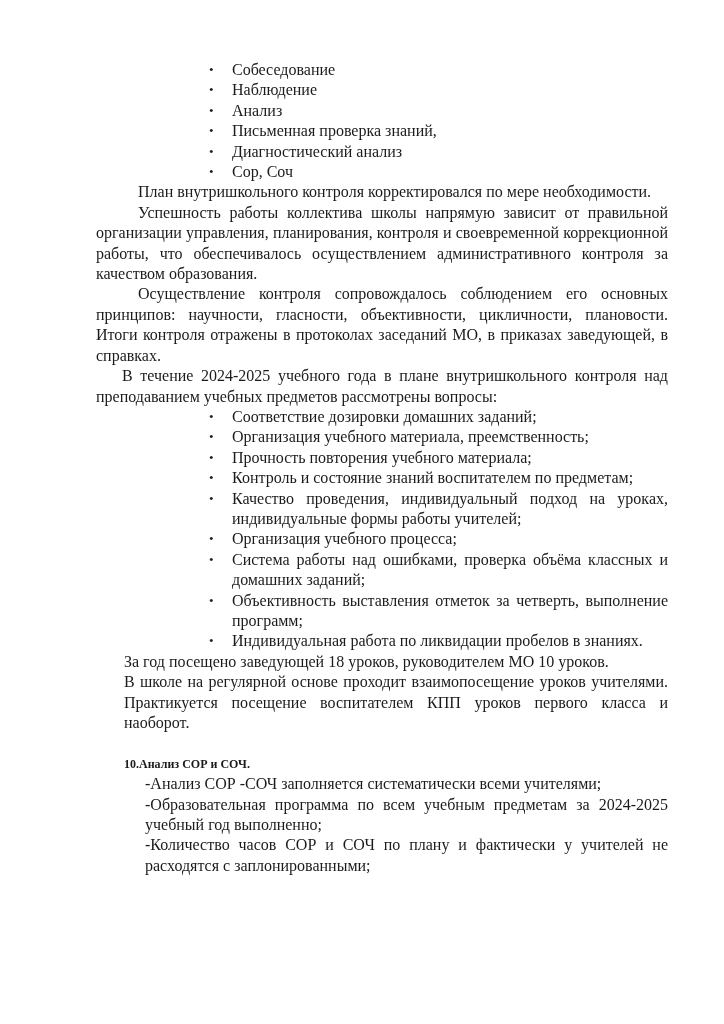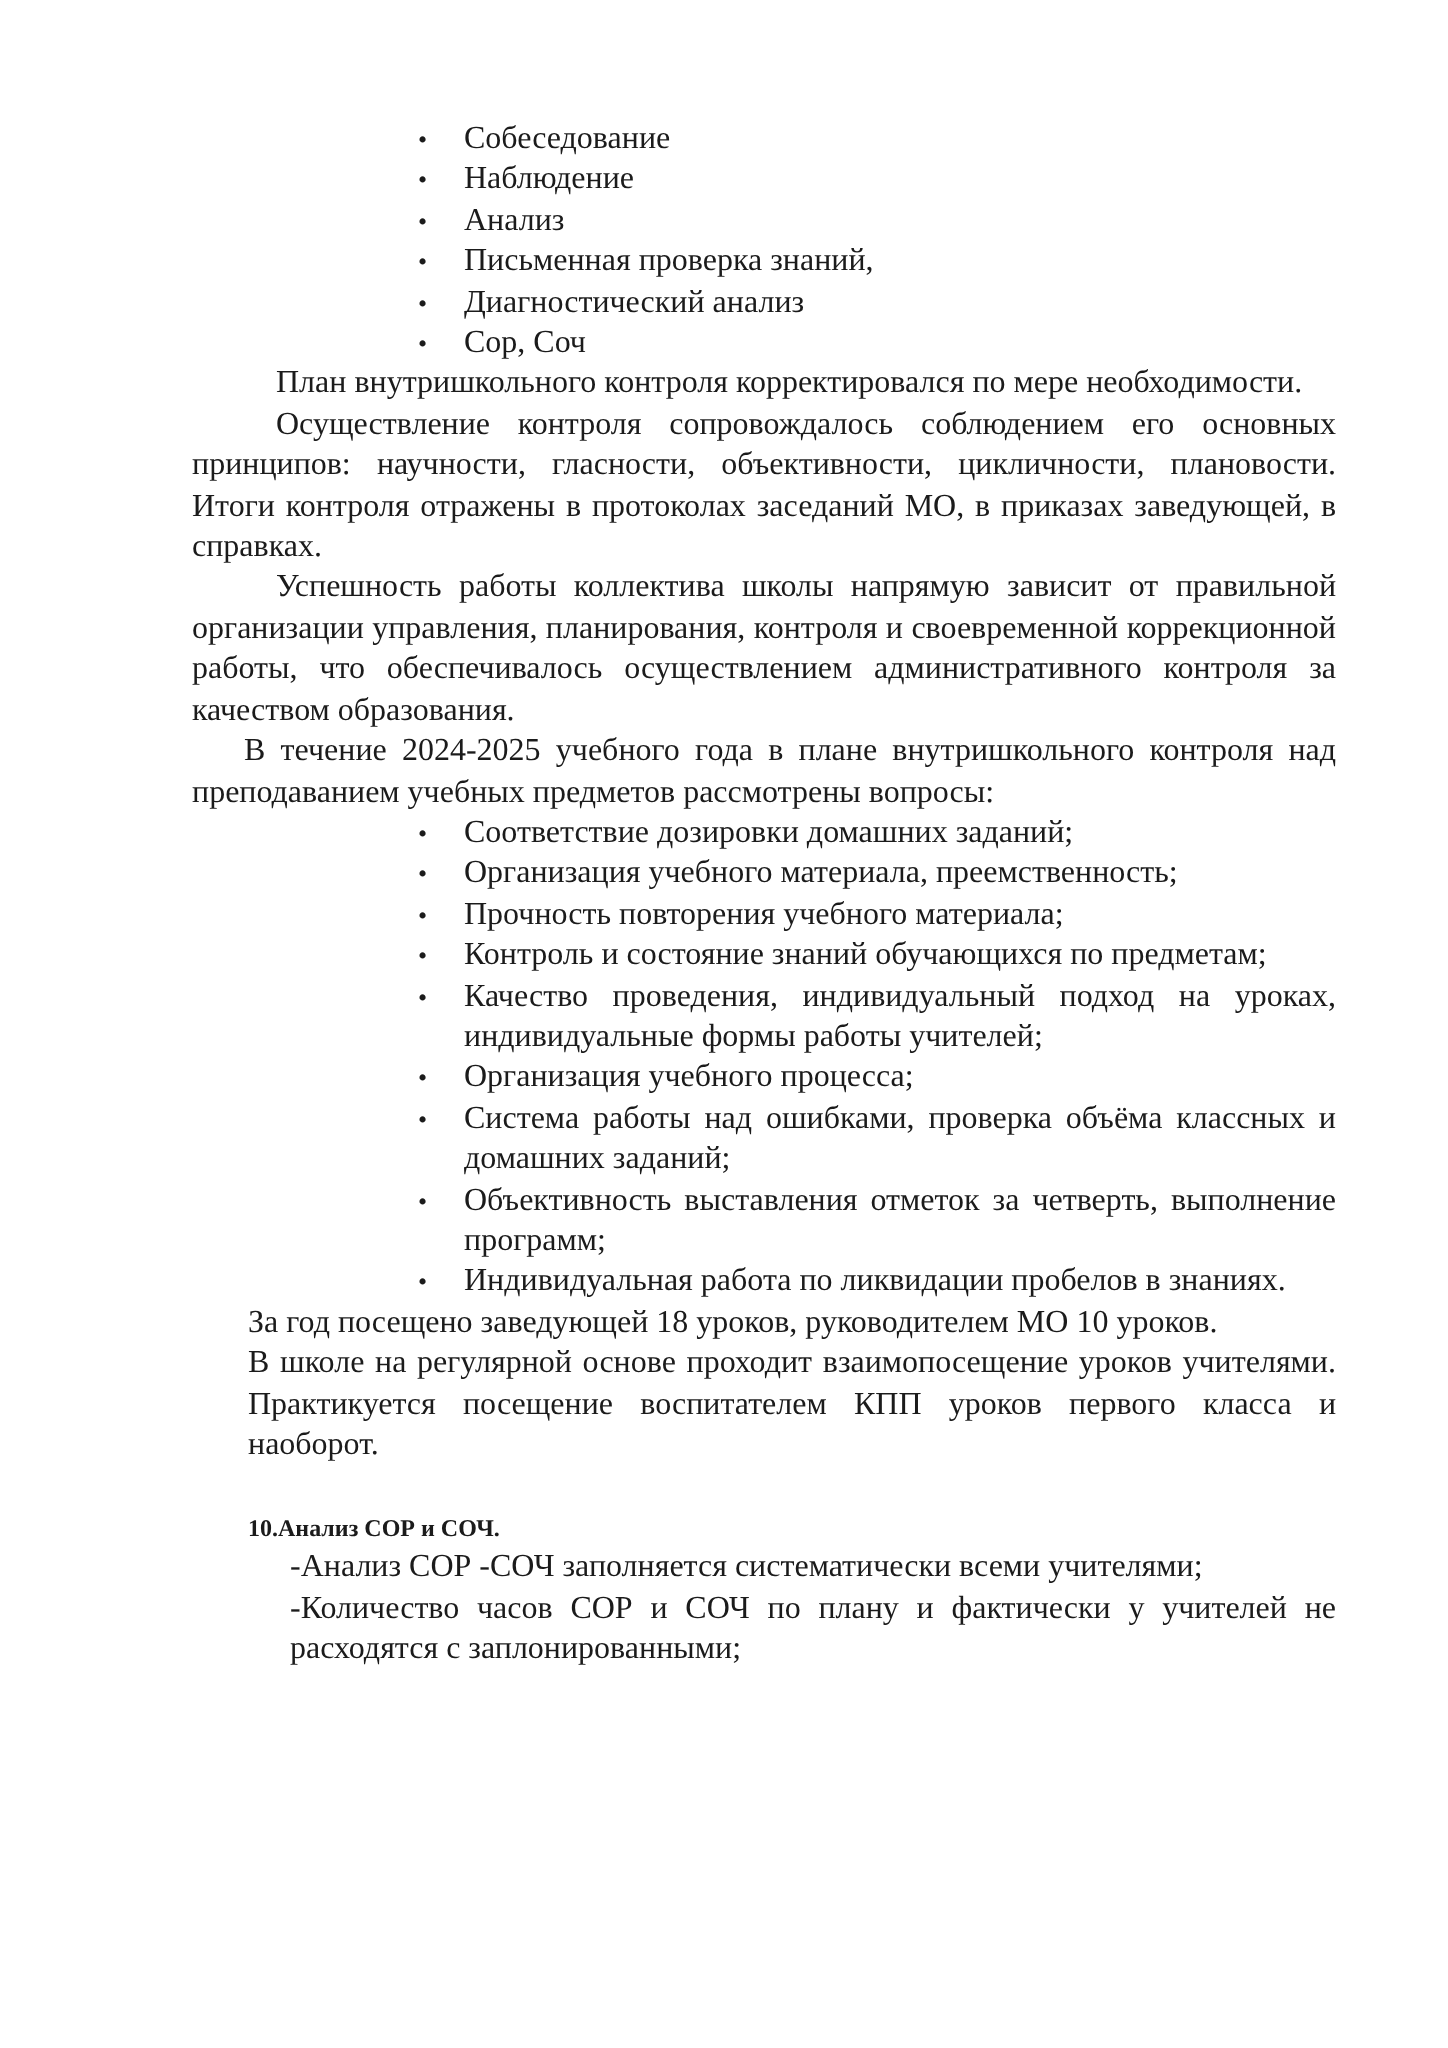--- a/index.html
+++ b/index.html
@@ -67,42 +67,43 @@
       <li>Собеседование</li>
       <li>Наблюдение</li>
       <li>Анализ</li>
       <li>Письменная проверка знаний,</li>
       <li>Диагностический анализ</li>
       <li>Сор, Соч</li>
     </ul>
 
   <p class="left indent-lg">План внутришкольного контроля корректировался по мере необходимости.</p>
 
+  <p class="just indent-lg">Успешность работы коллектива школы напрямую зависит от правильной организации управления, планирования, контроля и своевременной коррекционной работы, что обеспечивалось осуществлением административного контроля за качеством образования.</p>
+
   <p class="just indent-lg">Осуществление контроля сопровождалось соблюдением его основных принципов: научности, гласности, объективности, цикличности, плановости. Итоги контроля отражены в протоколах заседаний МО, в приказах заведующей, в справках.</p>
-
-  <p class="just indent-lg">Успешность работы коллектива школы напрямую зависит от правильной организации управления, планирования, контроля и своевременной коррекционной работы, что обеспечивалось осуществлением административного контроля за качеством образования.</p>
 
   <p class="just indent-sm">В течение 2024-2025 учебного года в плане внутришкольного контроля над преподаванием учебных предметов рассмотрены вопросы:</p>
 
   <ul class="blist">
       <li>Соответствие дозировки домашних заданий;</li>
       <li>Организация учебного материала, преемственность;</li>
       <li>Прочность повторения учебного материала;</li>
-      <li>Контроль и состояние знаний обучающихся по предметам;</li>
+      <li>Контроль и состояние знаний воспитателем по предметам;</li>
       <li>Качество проведения, индивидуальный подход на уроках, индивидуальные формы работы учителей;</li>
       <li>Организация учебного процесса;</li>
       <li>Система работы над ошибками, проверка объёма классных и домашних заданий;</li>
       <li>Объективность выставления отметок за четверть, выполнение программ;</li>
       <li>Индивидуальная работа по ликвидации пробелов в знаниях.</li>
     </ul>
 
   <p class="left block-ind">За год посещено заведующей 18 уроков, руководителем МО 10 уроков.</p>
 
   <p class="just block-ind">В школе на регулярной основе проходит взаимопосещение уроков учителями. Практикуется посещение воспитателем  КПП уроков  первого класса и наоборот.</p>
 
   <h2 class="sec10-heading">10.Анализ СОР и СОЧ.</h2>
 
   <div class="sec10-items">
       <p>-Анализ СОР -СОЧ заполняется систематически всеми учителями;</p>
+      <p>-Образовательная программа по всем учебным предметам за 2024-2025 учебный год выполненно;</p>
       <p>-Количество часов СОР и СОЧ по плану и фактически у учителей не расходятся с заплонированными;</p>
     </div>
 
 </div>
 
 </body></html>

